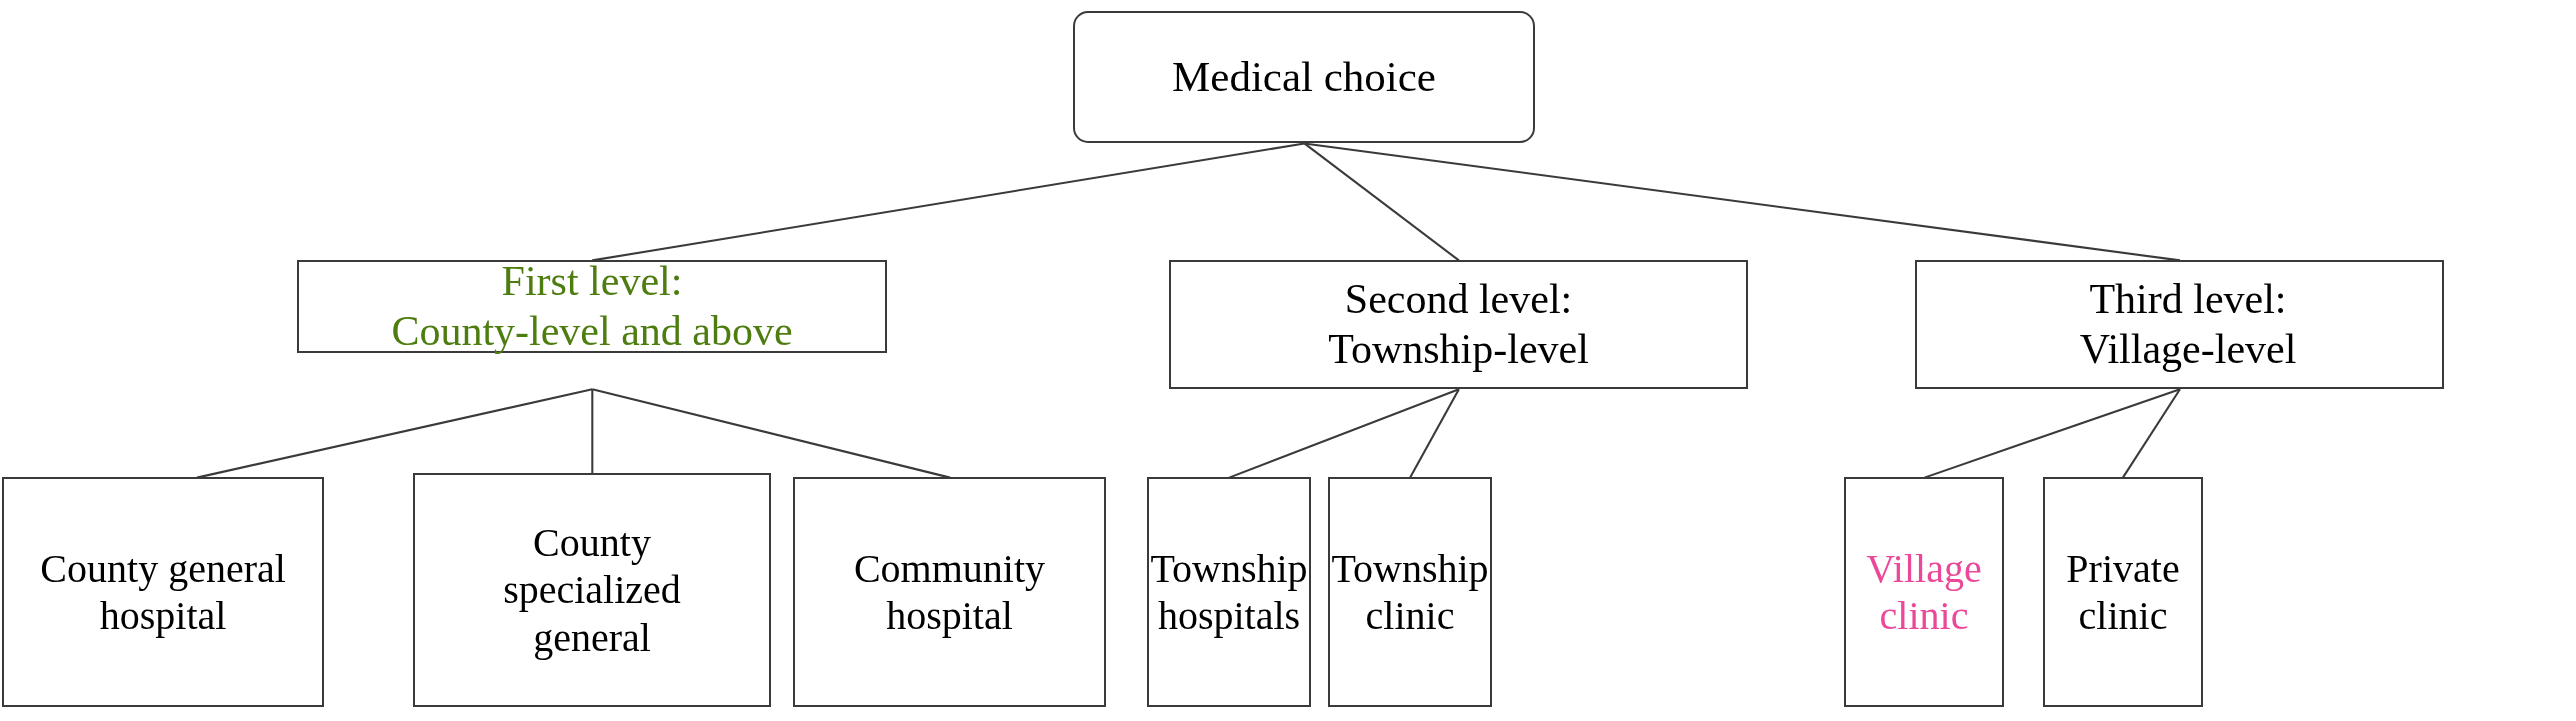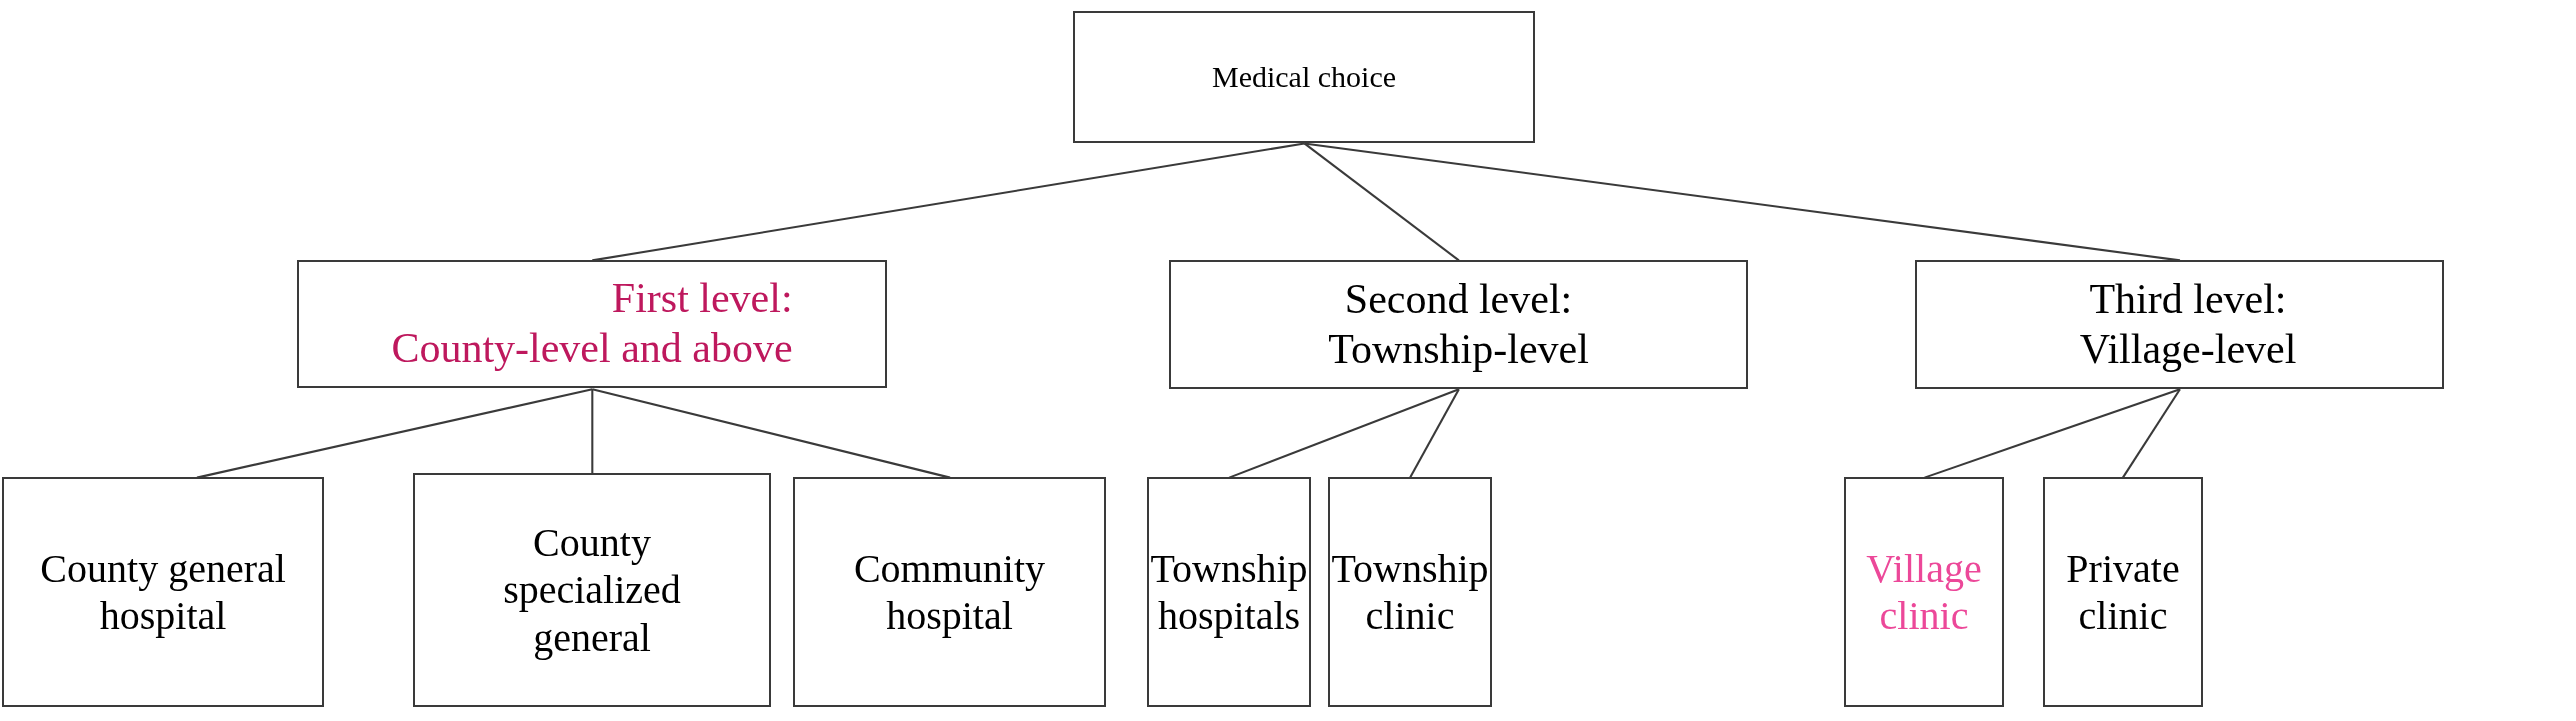--- a/index.html
+++ b/index.html
@@ -33,21 +33,21 @@
     background: #ffffff;
     display: flex;
     align-items: center;
     justify-content: center;
     text-align: center;
     line-height: 1.18;
     color: #000000;
     white-space: pre-line;
     padding: 0 7px;
   }
-  .node-root      { font-size: 30px; }
+  .node-root      { font-size: 43px; border-radius: 15px; }
   .node-level     { font-size: 42px; }
   .node-leaf      { font-size: 40px; }
 </style>
 </head>
 <body>
 
 <div id="canvas" style="background: rgb(255, 255, 255);">
 
   <svg id="connectors" viewBox="0 0 3701 1037" preserveAspectRatio="none">
       <line x1="1874" y1="206" x2="851" y2="374" stroke="#3a3a3a" stroke-width="3"></line>
@@ -57,21 +57,21 @@
       <line x1="851" y1="559" x2="851" y2="680" stroke="#3a3a3a" stroke-width="3"></line>
       <line x1="851" y1="559" x2="1365" y2="686" stroke="#3a3a3a" stroke-width="3"></line>
       <line x1="2096" y1="559" x2="1766" y2="686" stroke="#3a3a3a" stroke-width="3"></line>
       <line x1="2096" y1="559" x2="2026" y2="686" stroke="#3a3a3a" stroke-width="3"></line>
       <line x1="3132" y1="559" x2="2765" y2="686" stroke="#3a3a3a" stroke-width="3"></line>
       <line x1="3132" y1="559" x2="3050" y2="686" stroke="#3a3a3a" stroke-width="3"></line>
     </svg>
 
   <div class="node node-root" style="left: 1073px; top: 11px; width: 462px; height: 132px; border-color: rgb(58, 58, 58); color: rgb(0, 0, 0);">Medical choice</div>
 
-  <div class="node node-level" style="left: 297px; top: 260px; width: 590px; height: 128px; border-color: rgb(58, 58, 58); color: #be185d; text-align: right;">First level:
+  <div class="node node-level" style="left: 297px; top: 260px; width: 590px; height: 93px; border-color: rgb(58, 58, 58); color: #4d7c0f;">First level:
 County-level and above</div>
 
   <div class="node node-level" style="left: 1169px; top: 260px; width: 579px; height: 129px; border-color: rgb(58, 58, 58); color: rgb(0, 0, 0);">Second level:
 Township-level</div>
 
   <div class="node node-level" style="left: 1915px; top: 260px; width: 529px; height: 129px; border-color: rgb(58, 58, 58); color: rgb(0, 0, 0); padding-left: 24px;">Third level:
 Village-level</div>
 
   <div class="node node-leaf" style="left: 2.1px; top: 477px; width: 322px; height: 230px; border-color: rgb(58, 58, 58); color: rgb(0, 0, 0);">County general
 hospital</div>

